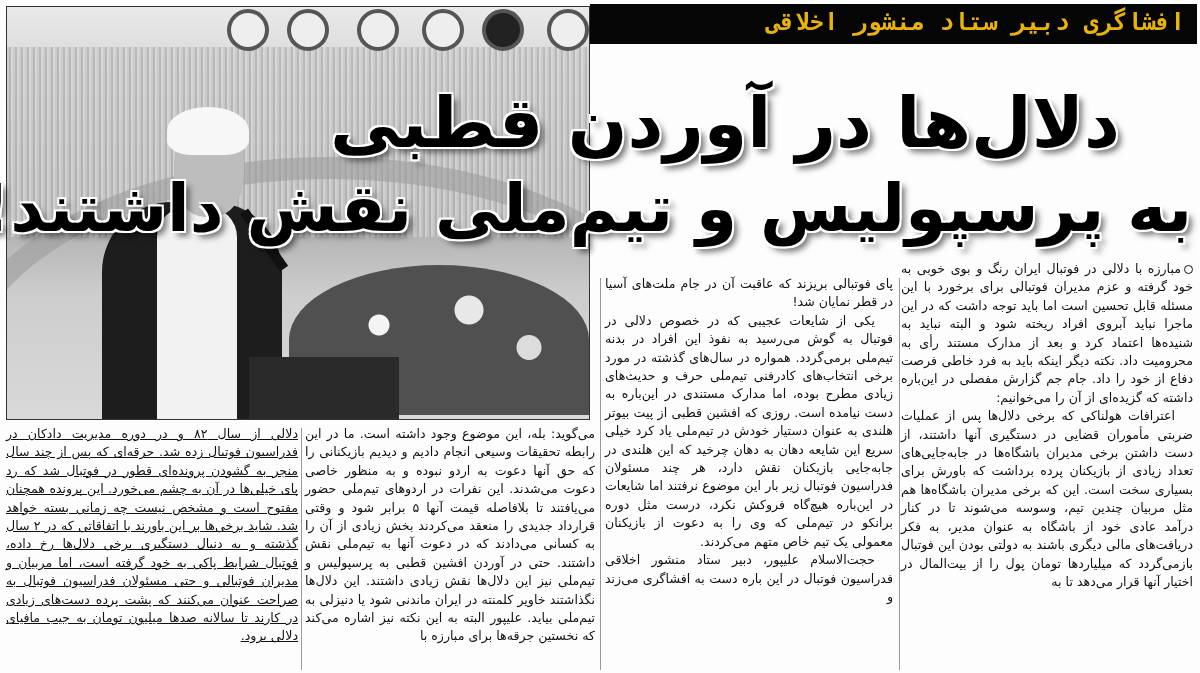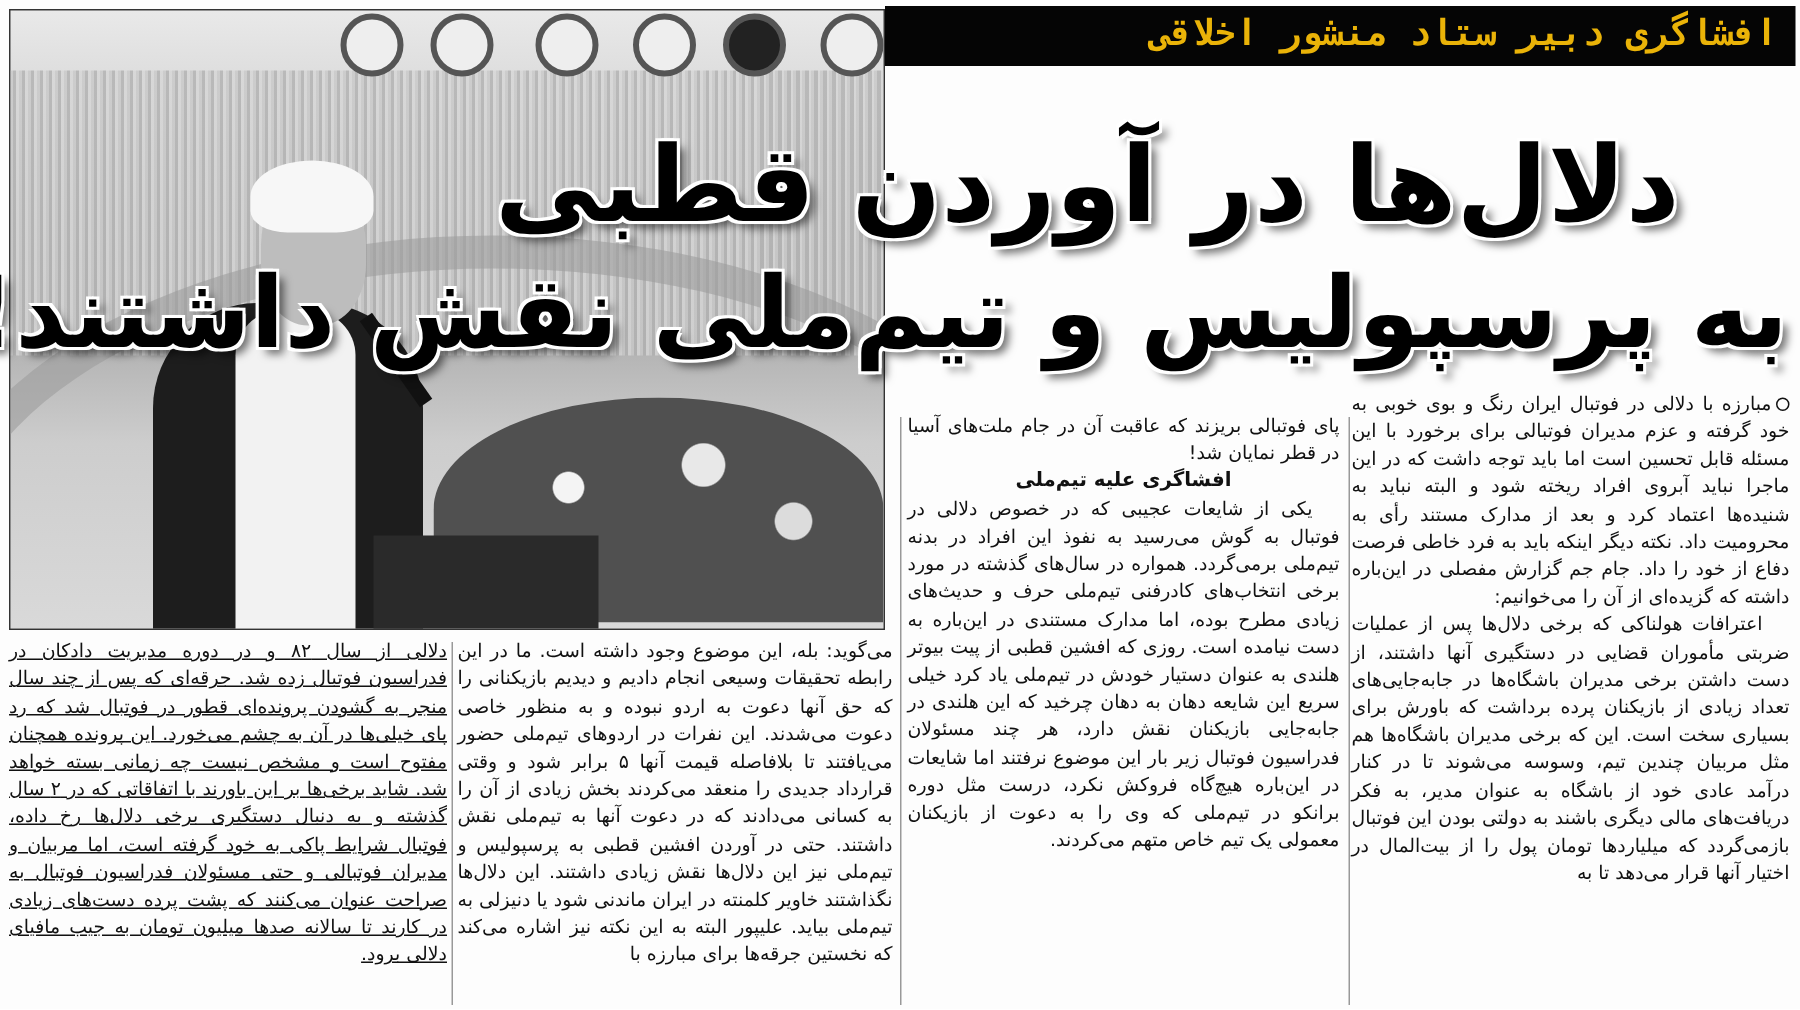--- a/index.html
+++ b/index.html
@@ -82,22 +82,22 @@
   <div class="headline l1">دلال‌ها در آوردن قطبی</div>
   <div class="headline l2">به پرسپولیس و تیم‌ملی نقش داشتند!</div>
 
   <div class="col col-a">
     <p><span class="bullet"></span><span>مبارزه با دلالی در فوتبال ایران رنگ و بوی خوبی به خود گرفته و عزم مدیران فوتبالی برای برخورد با این مسئله قابل تحسین است اما باید توجه داشت که در این ماجرا نباید آبروی افراد ریخته شود و البته نباید به شنیده‌ها اعتماد کرد و بعد از مدارک مستند رأی به محرومیت داد. نکته دیگر اینکه باید به فرد خاطی فرصت دفاع از خود را داد. جام جم گزارش مفصلی در این‌باره داشته که گزیده‌ای از آن را می‌خوانیم:</span></p>
     <p class="indent">اعترافات هولناکی که برخی دلال‌ها پس از عملیات ضربتی مأموران قضایی در دستگیری آنها داشتند، از دست داشتن برخی مدیران باشگاه‌ها در جابه‌جایی‌های تعداد زیادی از بازیکنان پرده برداشت که باورش برای بسیاری سخت است. این که برخی مدیران باشگاه‌ها هم مثل مربیان چندین تیم، وسوسه می‌شوند تا در کنار درآمد عادی خود از باشگاه به عنوان مدیر، به فکر دریافت‌های مالی دیگری باشند به دولتی بودن این فوتبال بازمی‌گردد که میلیاردها تومان پول را از بیت‌المال در اختیار آنها قرار می‌دهد تا به</p>
   </div>
 
   <div class="col col-b">
     <p>پای فوتبالی بریزند که عاقبت آن در جام ملت‌های آسیا در قطر نمایان شد!</p>
-    <p class="sub">افشاگری علیه تیم‌ملی</p>
     <p class="indent">یکی از شایعات عجیبی که در خصوص دلالی در فوتبال به گوش می‌رسید به نفوذ این افراد در بدنه تیم‌ملی برمی‌گردد. همواره در سال‌های گذشته در مورد برخی انتخاب‌های کادرفنی تیم‌ملی حرف و حدیث‌های زیادی مطرح بوده، اما مدارک مستندی در این‌باره به دست نیامده است. روزی که افشین قطبی از پیت بیوتر هلندی به عنوان دستیار خودش در تیم‌ملی یاد کرد خیلی سریع این شایعه دهان به دهان چرخید که این هلندی در جابه‌جایی بازیکنان نقش دارد، هر چند مسئولان فدراسیون فوتبال زیر بار این موضوع نرفتند اما شایعات در این‌باره هیچ‌گاه فروکش نکرد، درست مثل دوره برانکو در تیم‌ملی که وی را به دعوت از بازیکنان معمولی یک تیم خاص متهم می‌کردند.</p>
+    <p class="indent">حجت‌الاسلام علیپور، دبیر ستاد منشور اخلاقی فدراسیون فوتبال در این باره دست به افشاگری می‌زند و</p>
   </div>
 
   <div class="col col-c">
     <p>می‌گوید: بله، این موضوع وجود داشته است. ما در این رابطه تحقیقات وسیعی انجام دادیم و دیدیم بازیکنانی را که حق آنها دعوت به اردو نبوده و به منظور خاصی دعوت می‌شدند. این نفرات در اردوهای تیم‌ملی حضور می‌یافتند تا بلافاصله قیمت آنها ۵ برابر شود و وقتی قرارداد جدیدی را منعقد می‌کردند بخش زیادی از آن را به کسانی می‌دادند که در دعوت آنها به تیم‌ملی نقش داشتند. حتی در آوردن افشین قطبی به پرسپولیس و تیم‌ملی نیز این دلال‌ها نقش زیادی داشتند. این دلال‌ها نگذاشتند خاویر کلمنته در ایران ماندنی شود یا دنیزلی به تیم‌ملی بیاید. علیپور البته به این نکته نیز اشاره می‌کند که نخستین جرقه‌ها برای مبارزه با</p>
   </div>
 
   <div class="col col-d">
     <p>دلالی از سال ۸۲ و در دوره مدیریت دادکان در فدراسیون فوتبال زده شد. جرقه‌ای که پس از چند سال منجر به گشودن پرونده‌ای قطور در فوتبال شد که رد پای خیلی‌ها در آن به چشم می‌خورد. این پرونده همچنان مفتوح است و مشخص نیست چه زمانی بسته خواهد شد. شاید برخی‌ها بر این باورند با اتفاقاتی که در ۲ سال گذشته و به دنبال دستگیری برخی دلال‌ها رخ داده، فوتبال شرایط پاکی به خود گرفته است، اما مربیان و مدیران فوتبالی و حتی مسئولان فدراسیون فوتبال به صراحت عنوان می‌کنند که پشت پرده دست‌های زیادی در کارند تا سالانه صدها میلیون تومان به جیب مافیای دلالی برود.</p>
   </div>
 

